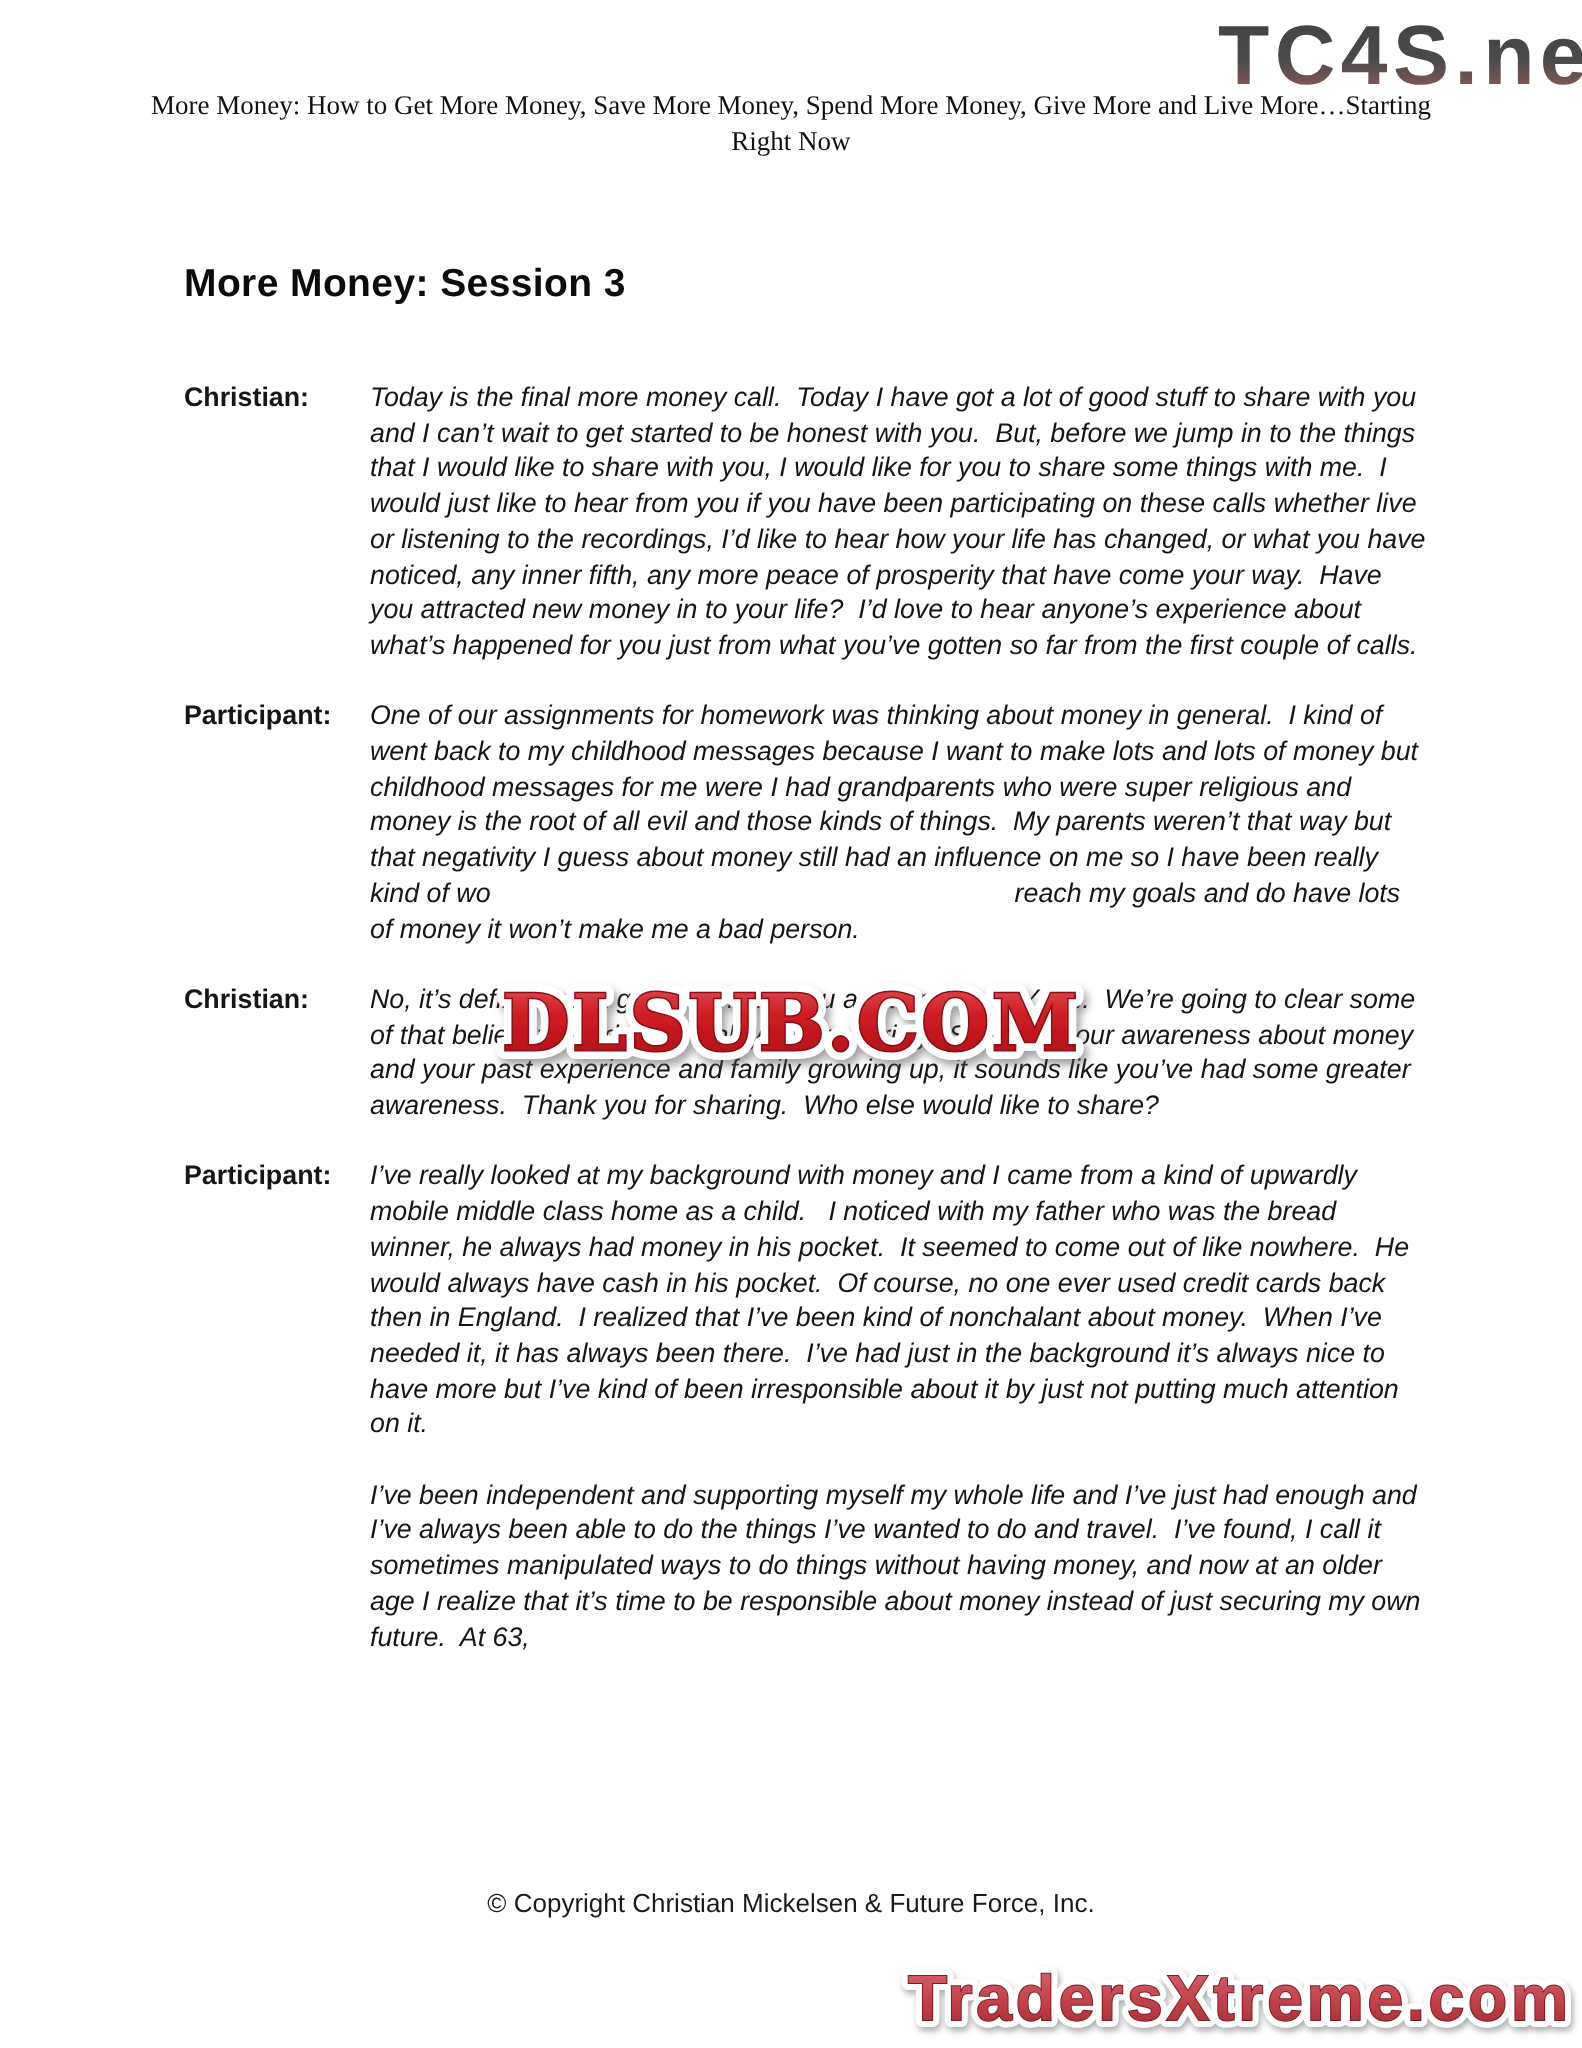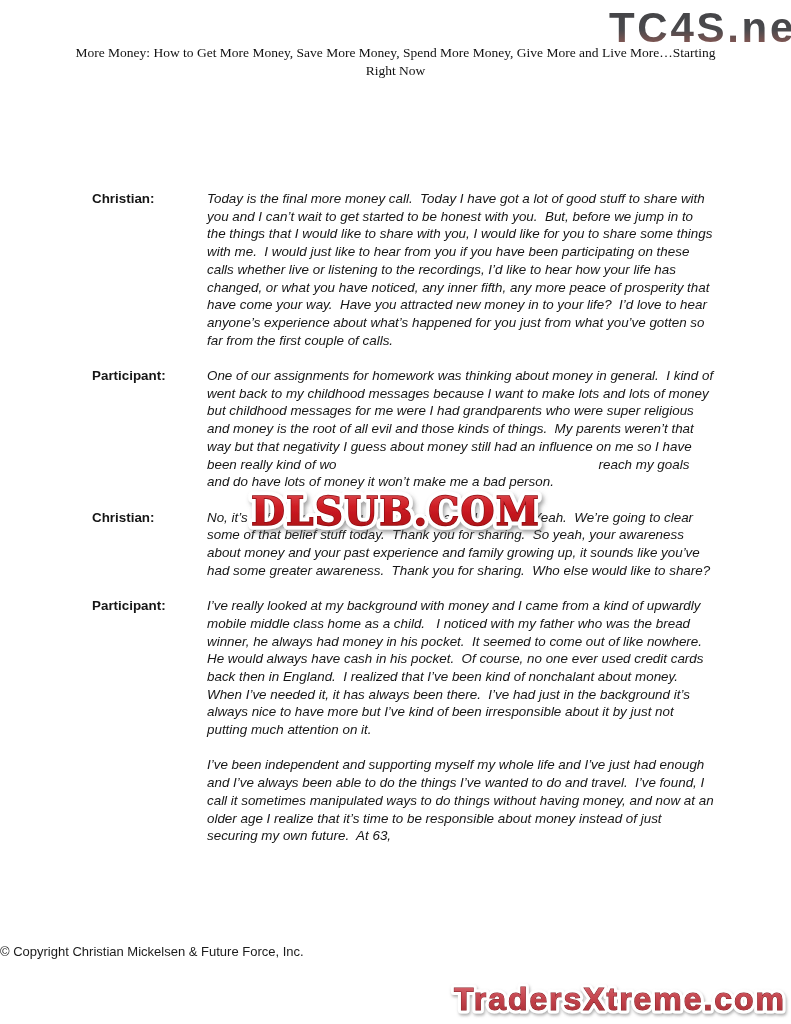--- a/index.html
+++ b/index.html
@@ -55,21 +55,20 @@
     top: 190px;
     left: 92px;
     width: 622px;
     font-size: 13.4px;
     line-height: 17.7px;
   }
   .t-row {
     display: grid;
     grid-template-columns: 93px 1fr;
     margin-bottom: 17.7px;
-    gap: 22px;
   }
   .t-speaker { font-weight: bold; white-space: nowrap; }
   .t-text { white-space: pre-wrap; font-style: italic; }
   .gap { display: inline-block; height: 1px; }
 
   
   .watermark {
     position: absolute;
     top: 480px;
     left: 238px;
@@ -77,20 +76,21 @@
     height: 62px;
     pointer-events: none;
   }
 
   
   .footer-copyright {
     position: absolute;
     top: 944px;
     left: 0;
     width: 791px;
+    text-align: center;
     font-size: 13px;
     color: #1b1b1b;
   }
 
   
   .logo-bottom {
     position: absolute;
     top: 974px;
     left: 448px;
     width: 343px;
@@ -109,20 +109,21 @@
         <stop offset="55%" stop-color="#4a4a4d"></stop>
         <stop offset="85%" stop-color="#855753"></stop>
         <stop offset="100%" stop-color="#9a6a62"></stop>
       </linearGradient>
     </defs>
     <text x="104" y="40" text-anchor="middle" textLength="200" style="font-family:'Liberation Sans',sans-serif;font-weight:bold;font-size:42px;letter-spacing:-1px;fill:url(#gTop);">TC4S.net</text>
   </svg>
 
   <div class="running-header">More Money: How to Get More Money, Save More Money, Spend More Money, Give More and Live More…Starting Right Now</div>
 
+  <h1 class="doc-title">More Money: Session 3</h1>
 
   <div class="transcript">
       <div class="t-row">
         <div class="t-speaker">Christian:</div>
         <div class="t-text">Today is the final more money call.  Today I have got a lot of good stuff to share with you and I can’t wait to get started to be honest with you.  But, before we jump in to the things that I would like to share with you, I would like for you to share some things with me.  I would just like to hear from you if you have been participating on these calls whether live or listening to the recordings, I’d like to hear how your life has changed, or what you have noticed, any inner fifth, any more peace of prosperity that have come your way.  Have you attracted new money in to your life?  I’d love to hear anyone’s experience about what’s happened for you just from what you’ve gotten so far from the first couple of calls.</div>
       </div>
       <div class="t-row">
         <div class="t-speaker">Participant:</div>
         <div class="t-text">One of our assignments for homework was thinking about money in general.  I kind of went back to my childhood messages because I want to make lots and lots of money but childhood messages for me were I had grandparents who were super religious and money is the root of all evil and those kinds of things.  My parents weren’t that way but that negativity I guess about money still had an influence on me so I have been really kind of wo<span class="gap" style="width: 262px;"></span>reach my goals and do have lots of money it won’t make me a bad person.</div>
       </div>

